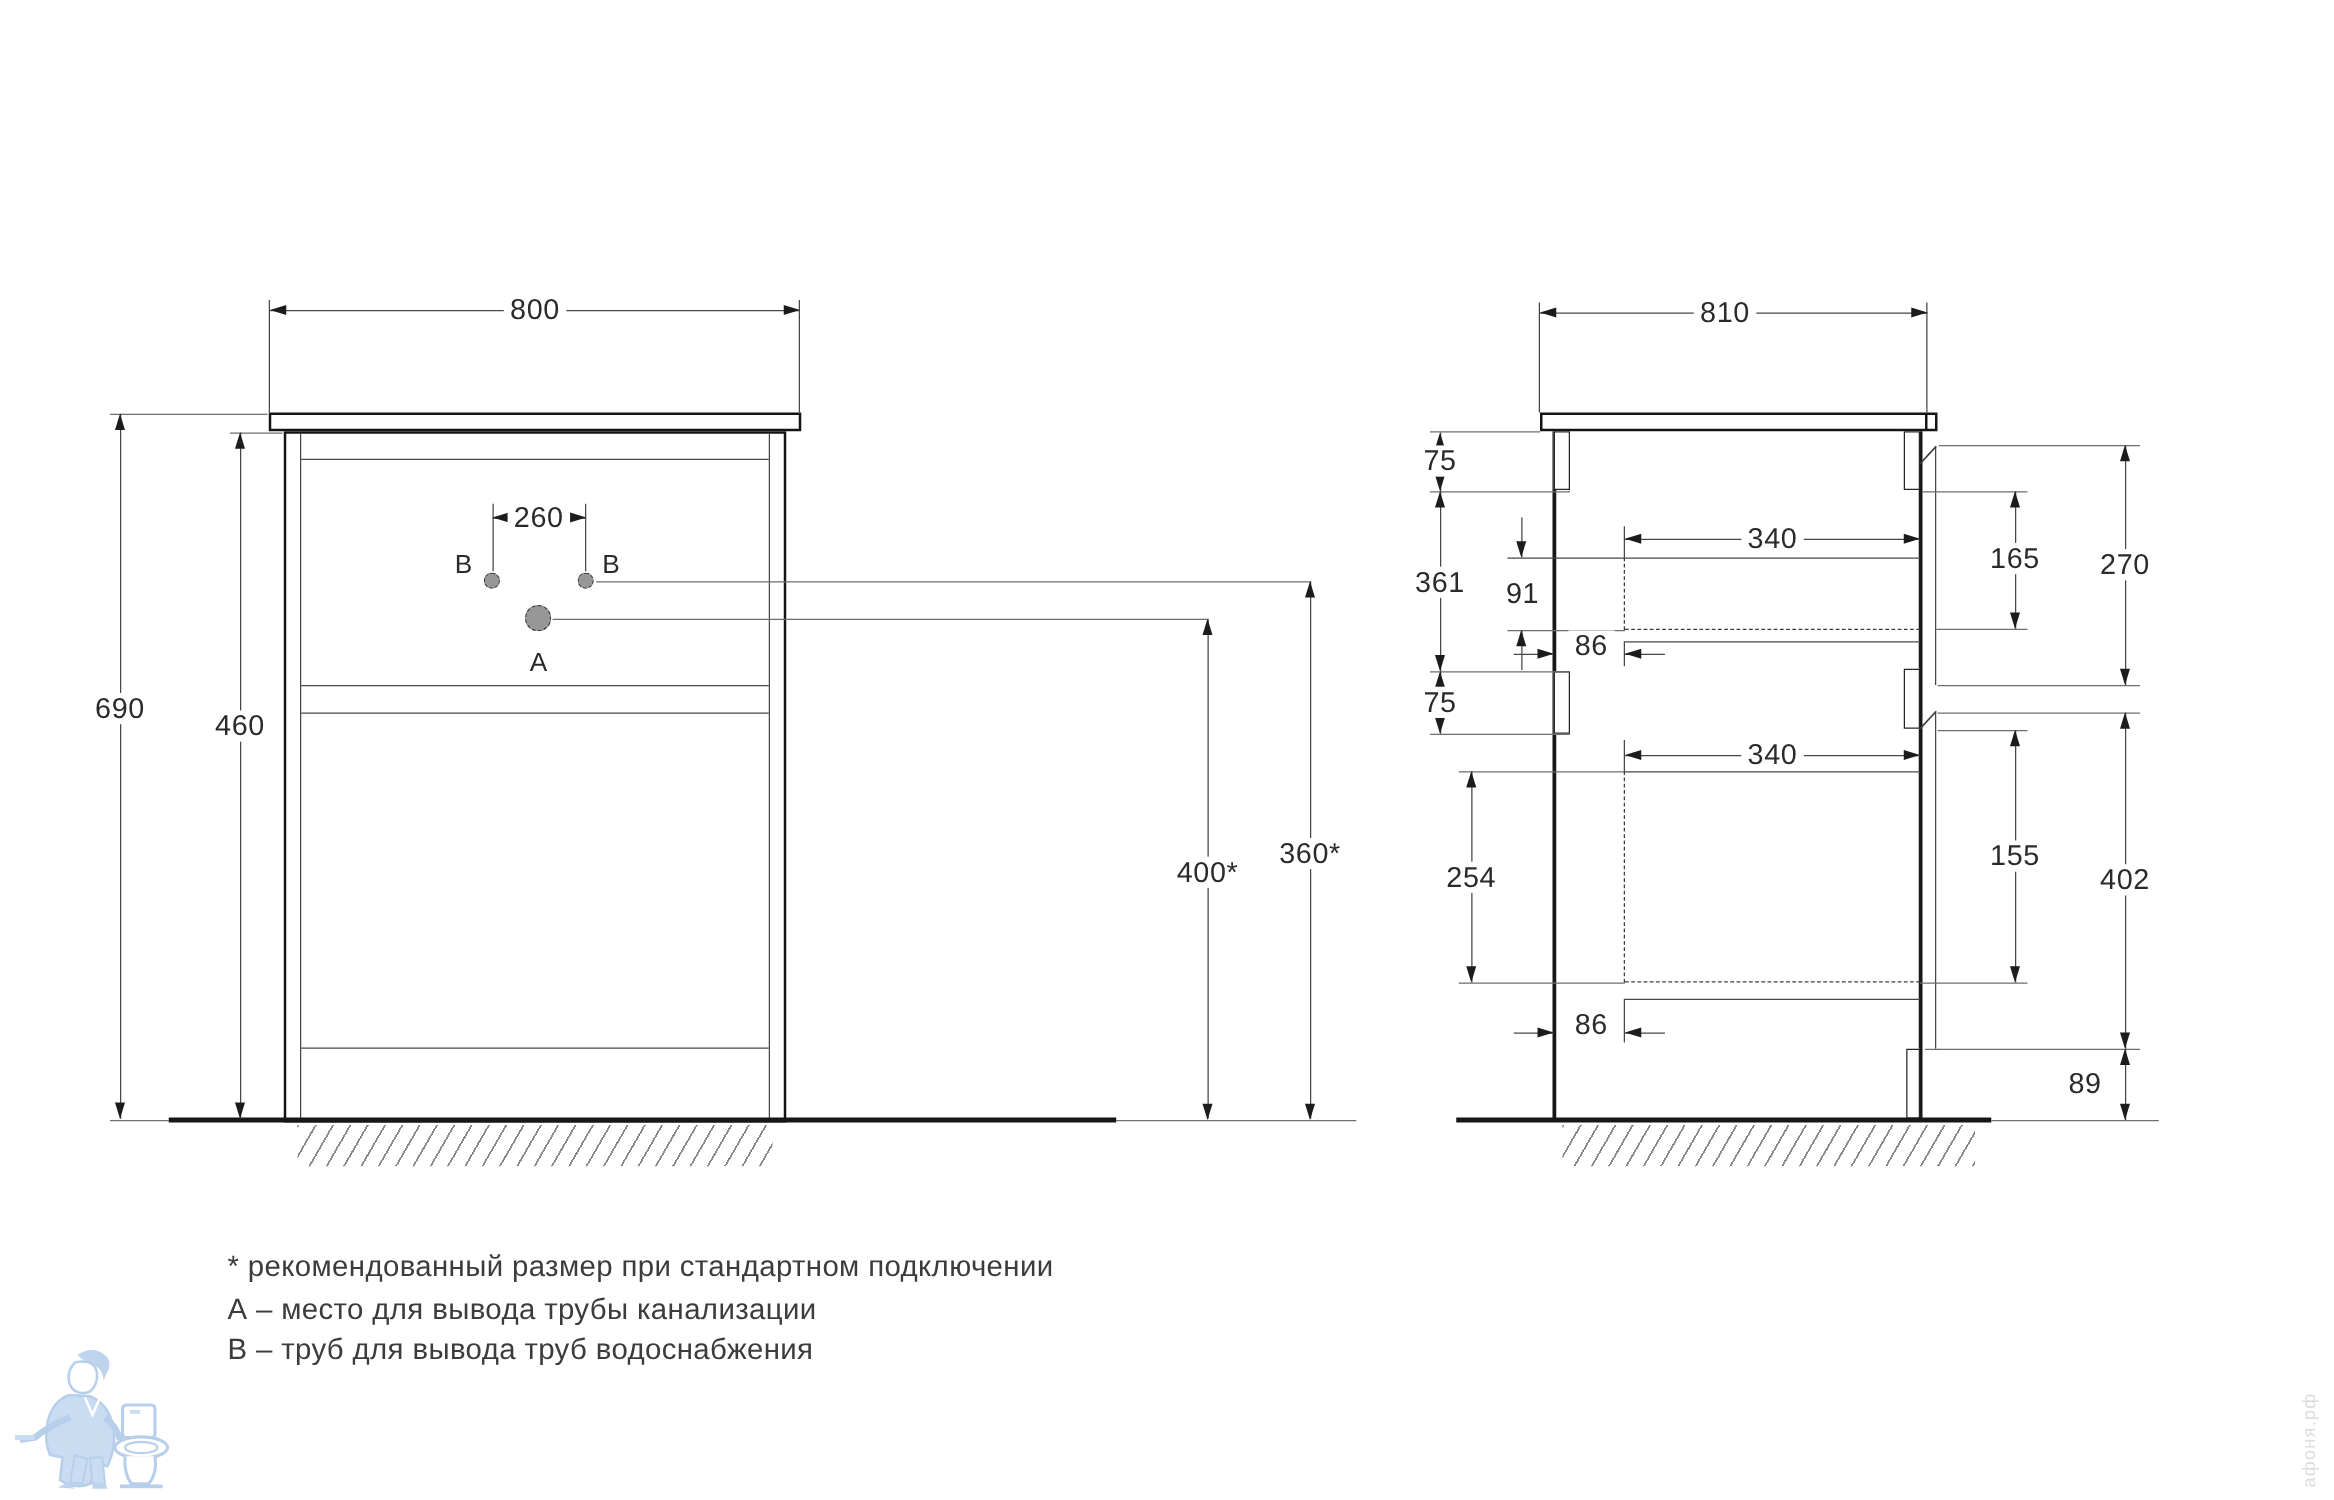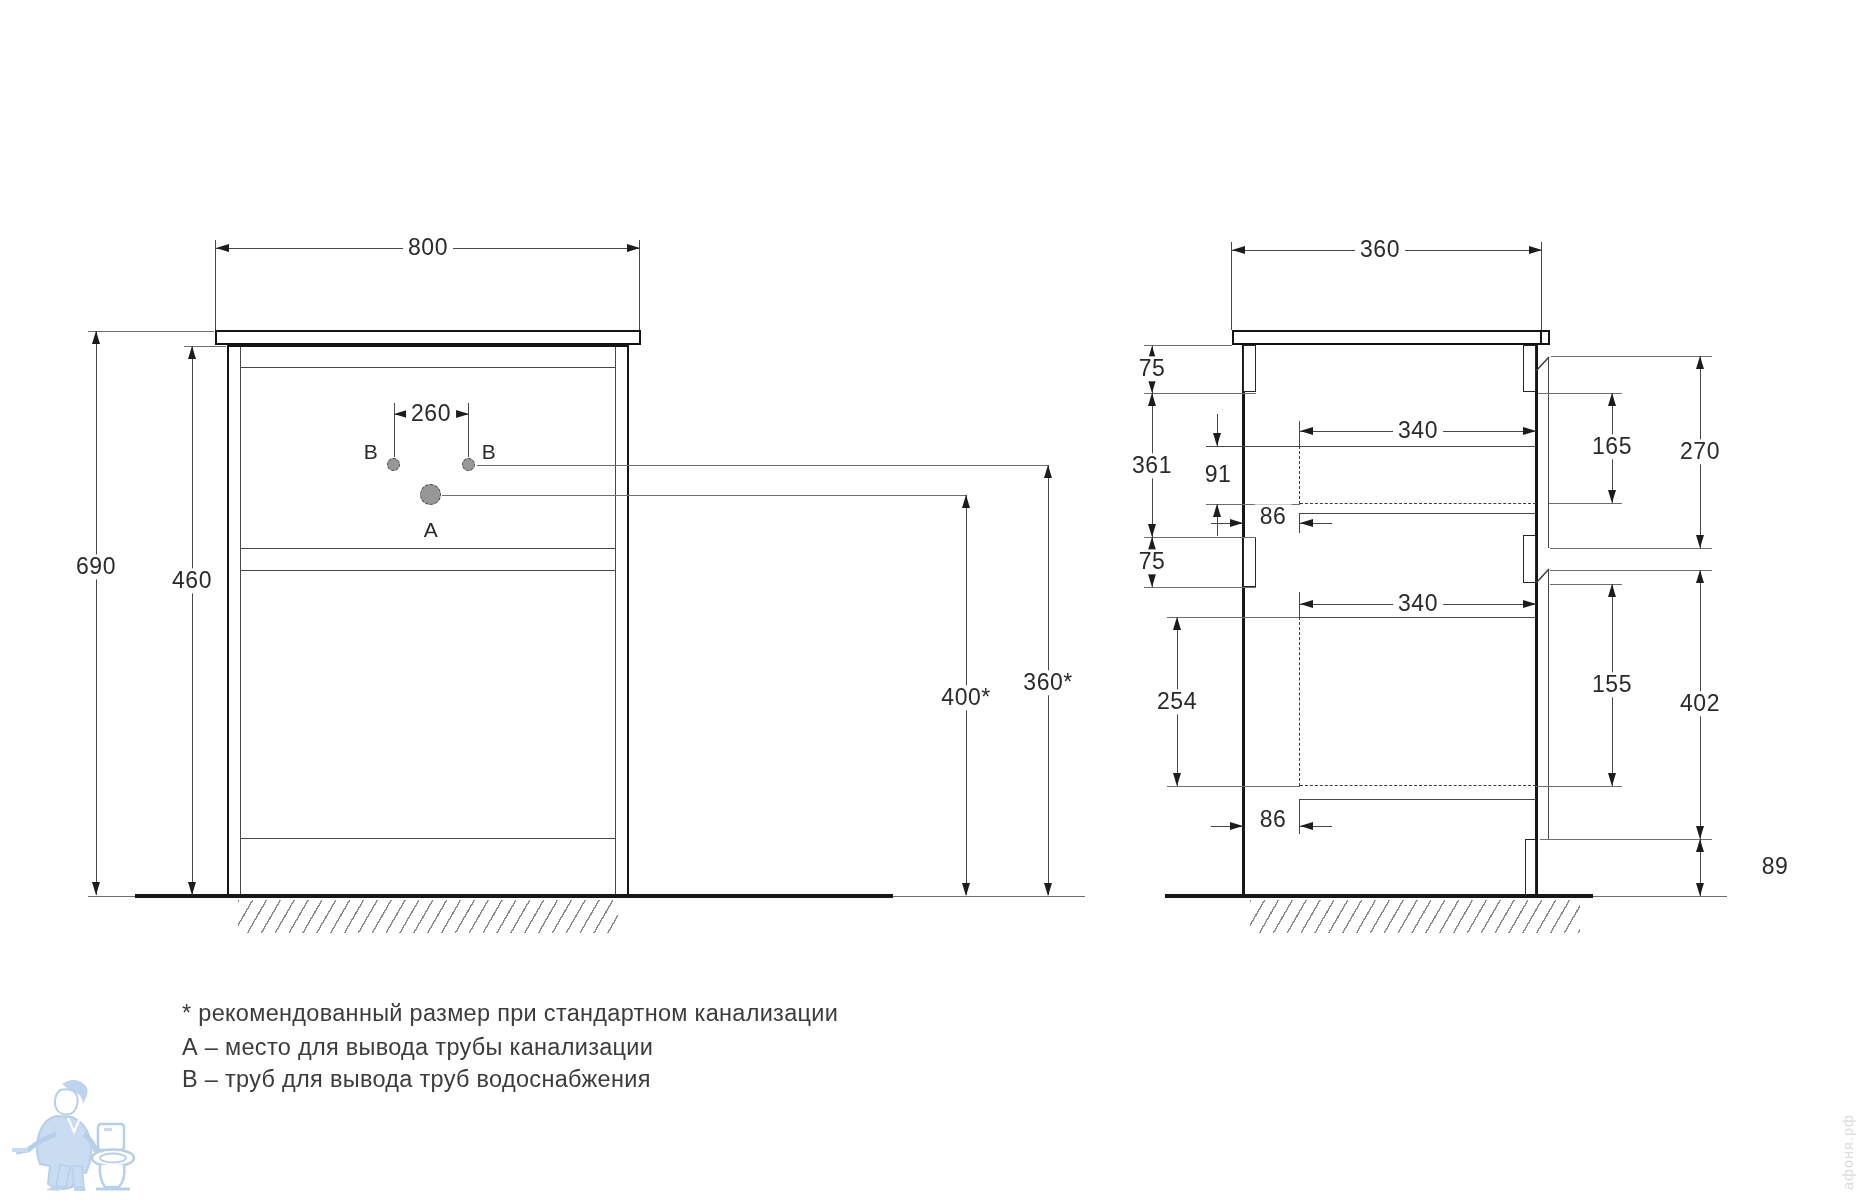--- a/index.html
+++ b/index.html
@@ -200,43 +200,43 @@
     <div class="h2" style="left:1550px;top:570px;width:162px"></div>
     <div class="h2" style="left:1540px;top:839px;width:172px"></div>
     <div class="v" style="left:1700px;top:570px;height:269px"></div>
     <div class="aU" style="left:1695.5px;top:570px"></div>
     <div class="aD" style="left:1695.5px;top:826px"></div>
     <div class="lab" style="left:1700px;top:704px">402</div>
 
     <div class="v" style="left:1700px;top:839px;height:57px"></div>
     <div class="aU" style="left:1695.5px;top:839px"></div>
     <div class="aD" style="left:1695.5px;top:883px"></div>
-    <div class="lab" style="left:1775px;top:867px">89</div>
+    <div class="lab" style="left:1668px;top:867px">89</div>
 
     <div class="h" style="left:1211px;top:826px;width:32px"></div>
     <div class="aR" style="left:1230px;top:822px"></div>
     <div class="h" style="left:1300px;top:826px;width:32px"></div>
     <div class="aL" style="left:1300px;top:822px"></div>
     <div class="v" style="left:1299px;top:799px;height:35px"></div>
     <div class="lab" style="left:1273px;top:820px">86</div>
 
     <div class="v" style="left:1231px;top:242px;height:88px"></div>
     <div class="v" style="left:1541px;top:242px;height:88px"></div>
     <div class="h" style="left:1232px;top:250px;width:310px"></div>
     <div class="aL" style="left:1232px;top:246px"></div>
     <div class="aR" style="left:1529px;top:246px"></div>
-    <div class="lab" style="left:1380px;top:250px">360</div>
+    <div class="lab" style="left:1380px;top:250px">810</div>
 
     <div class="H" style="left:1165px;top:893.5px;width:428px;height:4.5px"></div>
     <div class="h2" style="left:1593px;top:896px;width:134px"></div>
     <div class="hatch" style="left:1250px;top:900px;width:330px;height:33px"></div>
   </div>
 
   <div>
-    <div class="fn" style="top:1000px">* рекомендованный размер при стандартном канализации</div>
+    <div class="fn" style="top:1000px">* рекомендованный размер при стандартном подключении</div>
     <div class="fn" style="top:1034px">А – место для вывода трубы канализации</div>
     <div class="fn" style="top:1066px">В – труб для вывода труб водоснабжения</div>
   </div>
 
   <svg viewBox="0 0 140 118" width="140" height="118" style="position:absolute;left:10px;top:1076px;pointer-events:none">
     <g stroke="#b7cfea" stroke-width="2" fill="none">
       <path d="M52,8 q12,-8 22,0 q5,4 3,11 l-4,9 q-1,-10 -9,-12 q-7,-3 -12,-8 z" fill="#bed3ec" stroke="none"></path>
       <path d="M50,14 q-6,6 -5,14 q1,8 8,10 q8,2 12,-4 q4,-7 2,-14 q-3,-9 -17,-6 z" fill="#fff"></path>
       <path d="M56,42 l7,4 -7,4 z M70,42 l-7,4 7,4 z" fill="#bed3ec" stroke="none"></path>
       <path d="M46,40 q-14,4 -18,22 q-3,14 2,26 l10,2 -2,18 q12,8 24,3 l6,-16 8,2 q8,-18 4,-34 q-4,-16 -18,-22 z" fill="#c9dcf1"></path>

